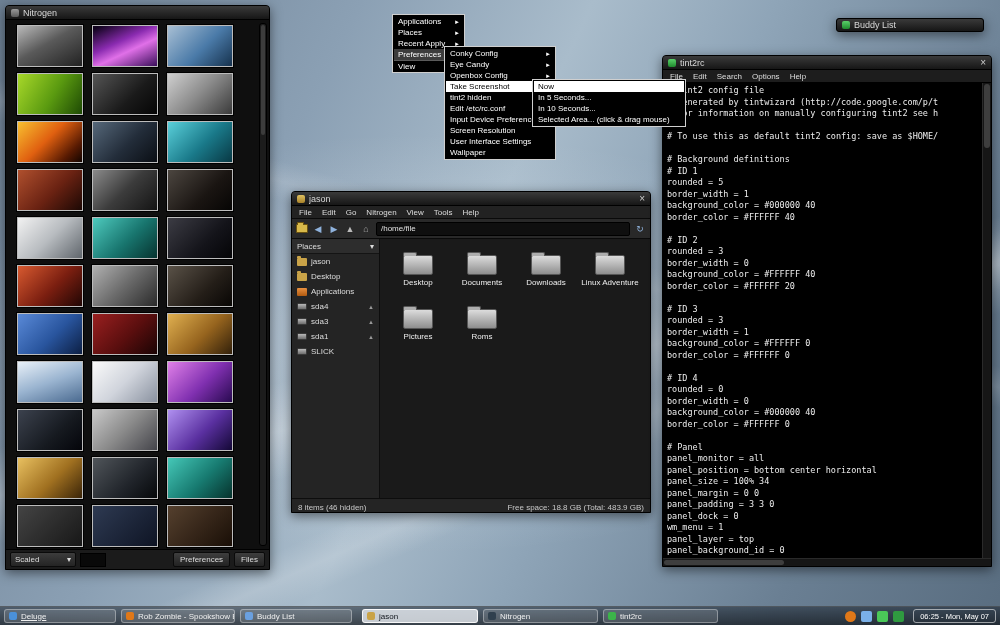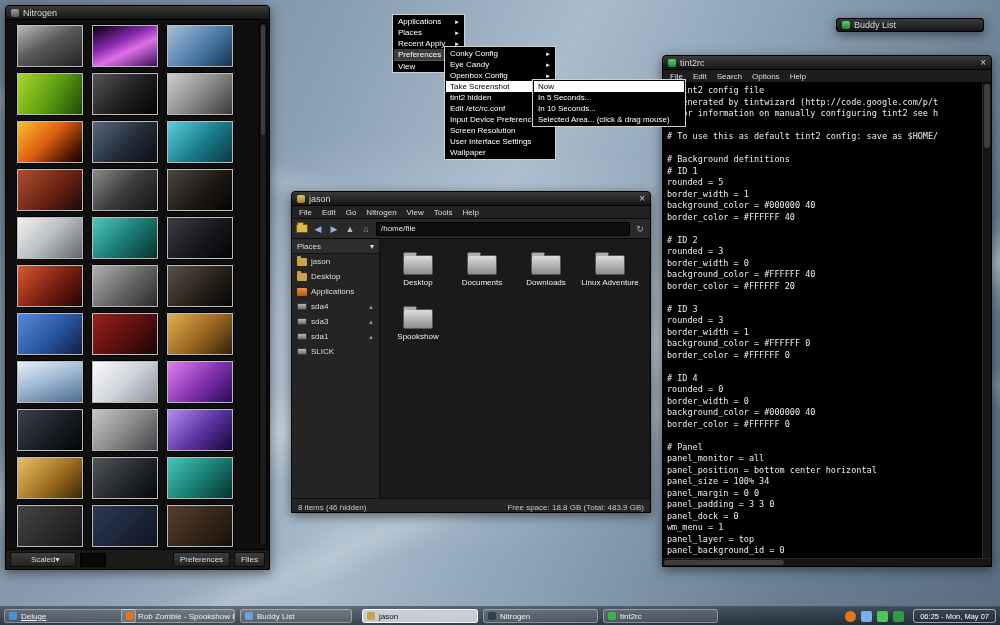--- a/index.html
+++ b/index.html
@@ -34,21 +34,21 @@
   
   .nitrogen{left:5px;top:5px;width:265px;height:565px}
   .nitro-body{flex:1;min-height:0;position:relative;background:#0f0f0f;overflow:hidden}
   .thumb-grid{position:absolute;inset:0 14px 0 0;display:grid;grid-template-columns:repeat(3,66px);
     grid-auto-rows:42px;gap:6px 9px;padding:5px 0 0 11px;overflow:hidden}
   .thumb{border:1px solid #bcbcbc;box-shadow:0 0 0 1px #000}
   .nitro-scroll{position:absolute;right:2px;top:3px;bottom:3px;width:8px;background:#1c1c1c;border:1px solid #000;border-radius:3px}
   .nitro-thumbp{position:absolute;top:1px;left:1px;right:1px;height:110px;background:#3c3c3c;border-radius:3px}
   .nitro-controls{flex:none;height:20px;background:#1b1b1b;border-top:1px solid #000;display:flex;align-items:center;gap:4px;padding:0 4px}
   .dropdown{width:66px;height:15px;background:linear-gradient(#3c3c3c,#242424);border:1px solid #0a0a0a;border-radius:2px;
-    color:#dddddd;font-size:8px;display:flex;align-items:center;justify-content:space-between;padding:0 20px}
+    color:#dddddd;font-size:8px;display:flex;align-items:center;justify-content:space-between;padding:0 4px}
   .preview-box{width:26px;height:14px;background:#090909;border:1px solid #000}
   .nitro-spacer{flex:1}
   .nbtn{height:15px;background:linear-gradient(#3e3e3e,#222222);border:1px solid #0a0a0a;border-radius:2px;color:#dddddd;font-size:8px;padding:0 6px}
 
   
   .menu{position:absolute;z-index:50;background:#000;border:1px solid #cfcfcf;color:#fff;font-size:8px;padding:1px;white-space:nowrap}
   .root-menu{left:392px;top:14px;min-width:56px}
   .prefs-menu{left:444px;top:46px;min-width:104px}
   .shot-menu{left:532px;top:79px;min-width:122px}
   .menu-item{display:flex;justify-content:space-between;align-items:center;height:11px;padding:0 4px;gap:10px}
@@ -411,23 +411,27 @@
           </div>
 
           <div class="fm-cell">
             <span class="big-folder"></span>
             <span>Linux Adventure</span>
           </div>
 
 
           <div class="fm-cell">
             <span class="big-folder"></span>
-            <span>Spookshow</span>
-          </div>
-
+            <span>Pictures</span>
+          </div>
+
+          <div class="fm-cell">
+            <span class="big-folder"></span>
+            <span>Roms</span>
+          </div>
 
         </div>
     </div>
     <div class="fm-statusbar">
       <span>8 items (46 hidden)</span>
       <span>Free space: 18.8 GB (Total: 483.9 GB)</span>
     </div>
   </div>
 
   <div class="window editor">
@@ -498,21 +502,21 @@
   <div class="window buddy">
     <div class="titlebar">
       <span class="win-ico ico-green"></span>
       <span class="win-title">Buddy List</span>
     </div>
   </div>
 
   <div class="panel">
     <div class="task-layer">
 
-        <div class="task" style="left: 4px; width: 132px; text-decoration: underline;">
+        <div class="task" style="left: 4px; width: 112px; text-decoration: underline;">
           <span class="task-icon" style="background: rgb(74, 144, 217);"></span>
           <span>Deluge</span>
         </div>
 
         <div class="task" style="left: 121px; width: 114px;">
           <span class="task-icon" style="background: rgb(224, 120, 24);"></span>
           <span>Rob Zombie - Spookshow B...</span>
         </div>
 
         <div class="task" style="left: 240px; width: 112px;">

